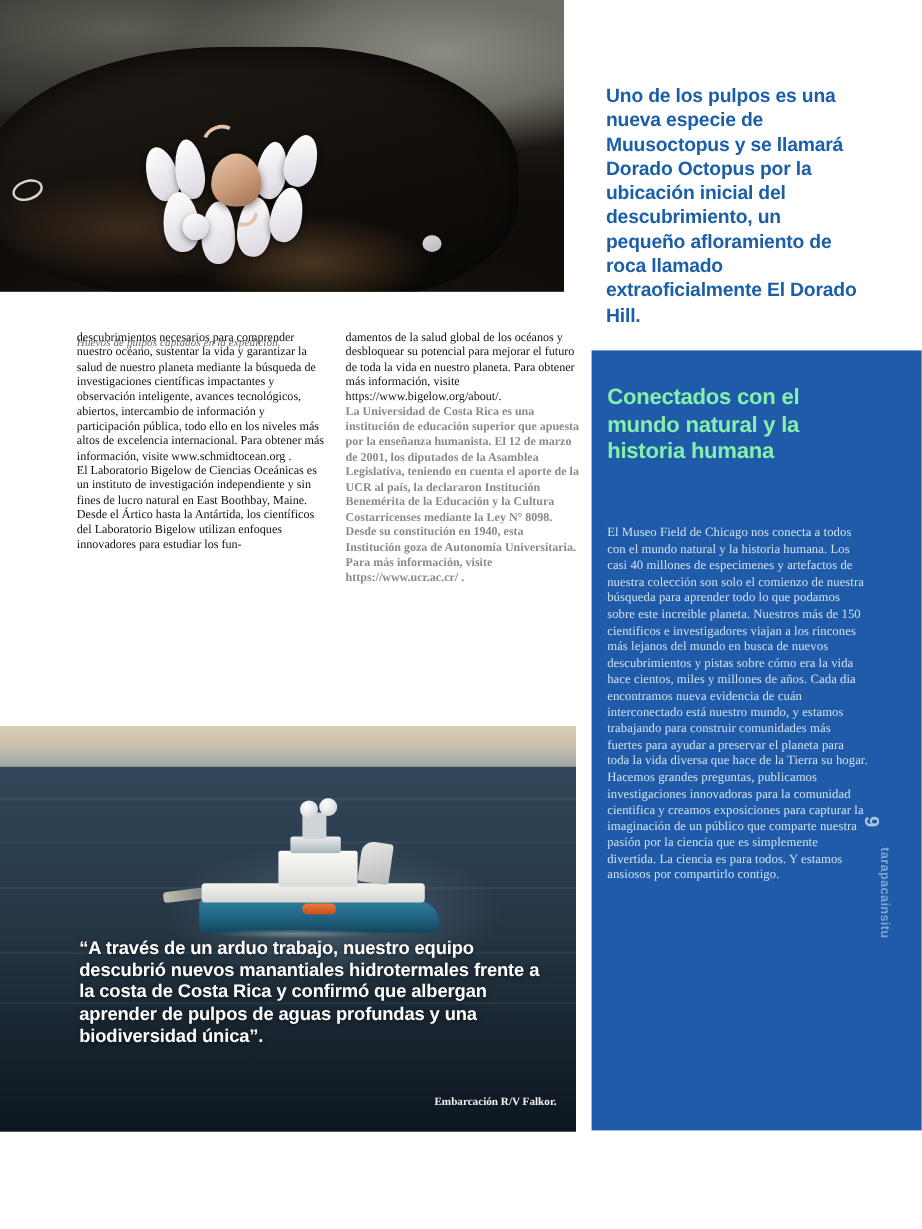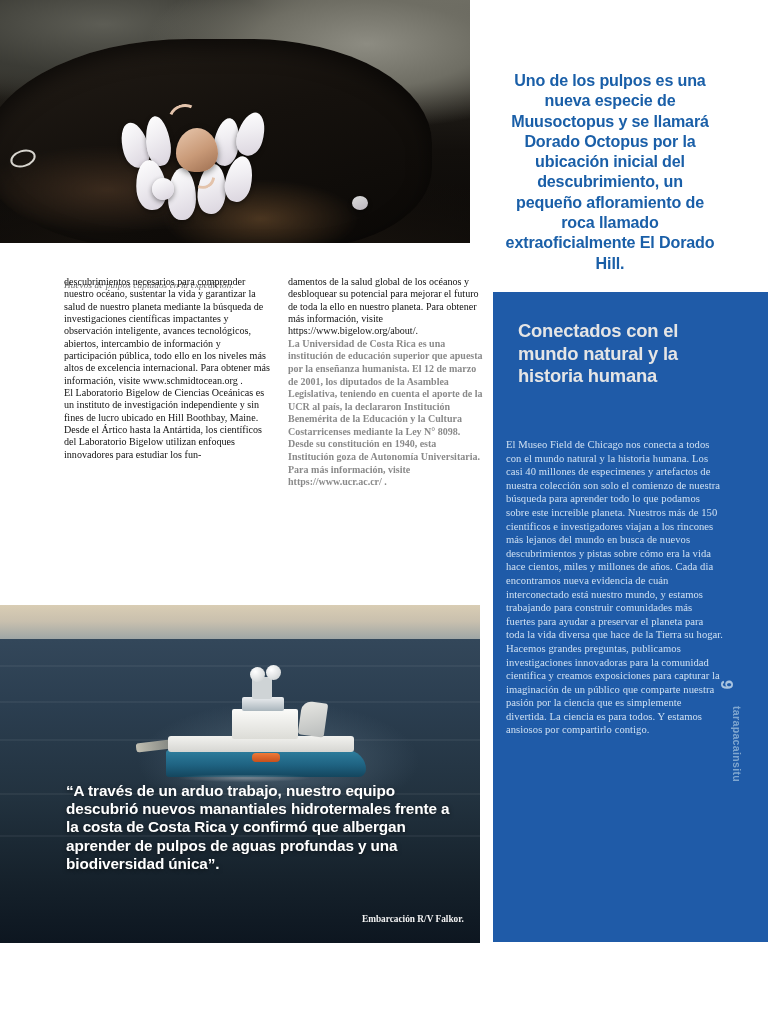--- a/index.html
+++ b/index.html
@@ -147,34 +147,33 @@
     position:absolute; left:362px; top:914px; width:160px;
     font-family:"Liberation Serif", serif; font-weight:700;
     font-size:9.3px; color:#f2f2f2;
   }
 
   
   .pullquote{
     position:absolute; left:505px; top:70px; width:210px;
     font-family:"Liberation Sans", sans-serif;
     font-size:16.1px; line-height:20.3px; font-weight:700;
-    color:#1a5fa8; letter-spacing:-.15px;text-align:center;
+    color:#1a5fa8; letter-spacing:-.15px;
   }
 
   
   .blue-panel{
     position:absolute; left:493px; top:292px; width:275px; height:650px;
     background:#1f5ba8;
   }
   .panel-heading{
     position:absolute; left:13px; top:28px; width:215px;
     font-family:"Liberation Sans", sans-serif;
-    font-size:18.4px; line-height:22.6px; font-weight:600; color:#e5e5e5;
+    font-size:18.4px; line-height:22.6px; font-weight:600; color:#86efac;
     letter-spacing:-.2px;
-    margin-left:12px;
   }
   .panel-body{
     position:absolute; left:13px; top:146px; width:218px;
     font-family:Liberation Serif, serif;
     font-size:10.6px; line-height:13.6px; font-weight:500;
     color:#cfe0f2; letter-spacing:.05px;
   }
 
   
   .page-number{
@@ -212,25 +211,25 @@
 
   <div class="octo-body"></div>
   <div class="arm" style="left:168px;top:104px;width:34px;height:34px;transform:rotate(-20deg);"></div>
   <div class="arm" style="left:184px;top:150px;width:30px;height:40px;transform:rotate(150deg);"></div>
 </div>
 
 <div class="caption-top">Huevos de pulpos captados en la expedición.</div>
 
 <div class="col col-1">
   <p>descubrimientos necesarios para comprender nuestro océano, sustentar la vida y garantizar la salud de nuestro planeta mediante la búsqueda de investigaciones científicas impactantes y observación inteligente, avances tecnológicos, abiertos, intercambio de información y participación pública, todo ello en los niveles más altos de excelencia internacional. Para obtener más información, visite www.schmidtocean.org .</p>
-  <p>El Laboratorio Bigelow de Ciencias Oceánicas es un instituto de investigación independiente y sin fines de lucro ubicado en Hill Boothbay, Maine. Desde el Ártico hasta la Antártida, los científicos del Laboratorio Bigelow utilizan enfoques innovadores para estudiar los fun-</p>
+  <p>El Laboratorio Bigelow de Ciencias Oceánicas es un instituto de investigación independiente y sin fines de lucro natural en East Boothbay, Maine. Desde el Ártico hasta la Antártida, los científicos del Laboratorio Bigelow utilizan enfoques innovadores para estudiar los fun-</p>
 </div>
 
 <div class="col col-2">
-  <p>damentos de la salud global de los océanos y desbloquear su potencial para mejorar el futuro de toda la ello en nuestro planeta. Para obtener más información, visite https://www.bigelow.org/about/.</p>
+  <p>damentos de la salud global de los océanos y desbloquear su potencial para mejorar el futuro de toda la vida en nuestro planeta. Para obtener más información, visite https://www.bigelow.org/about/.</p>
   <p class="gray-sans">La Universidad de Costa Rica es una institución de educación superior que apuesta por la enseñanza humanista. El 12 de marzo de 2001, los diputados de la Asamblea Legislativa, teniendo en cuenta el aporte de la UCR al país, la declararon Institución Benemérita de la Educación y la Cultura Costarricenses mediante la Ley N° 8098. Desde su constitución en 1940, esta Institución goza de Autonomía Universitaria. Para más información, visite https://www.ucr.ac.cr/ .</p>
 </div>
 
 <div class="photo-ship">
   <div class="sky"></div>
   <div class="sea"></div>
   <div class="wave" style="top:60px;"></div>
   <div class="wave" style="top:96px;"></div>
   <div class="wave" style="top:134px;"></div>
   <div class="wave" style="top:188px;"></div>

